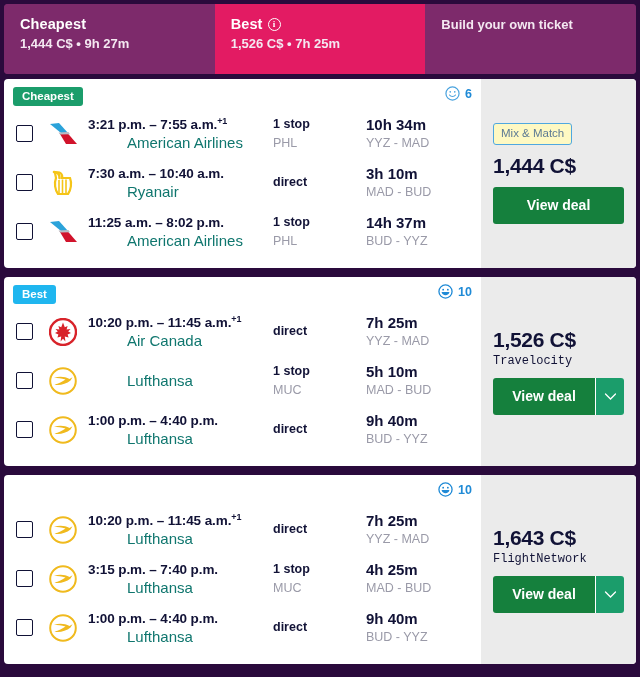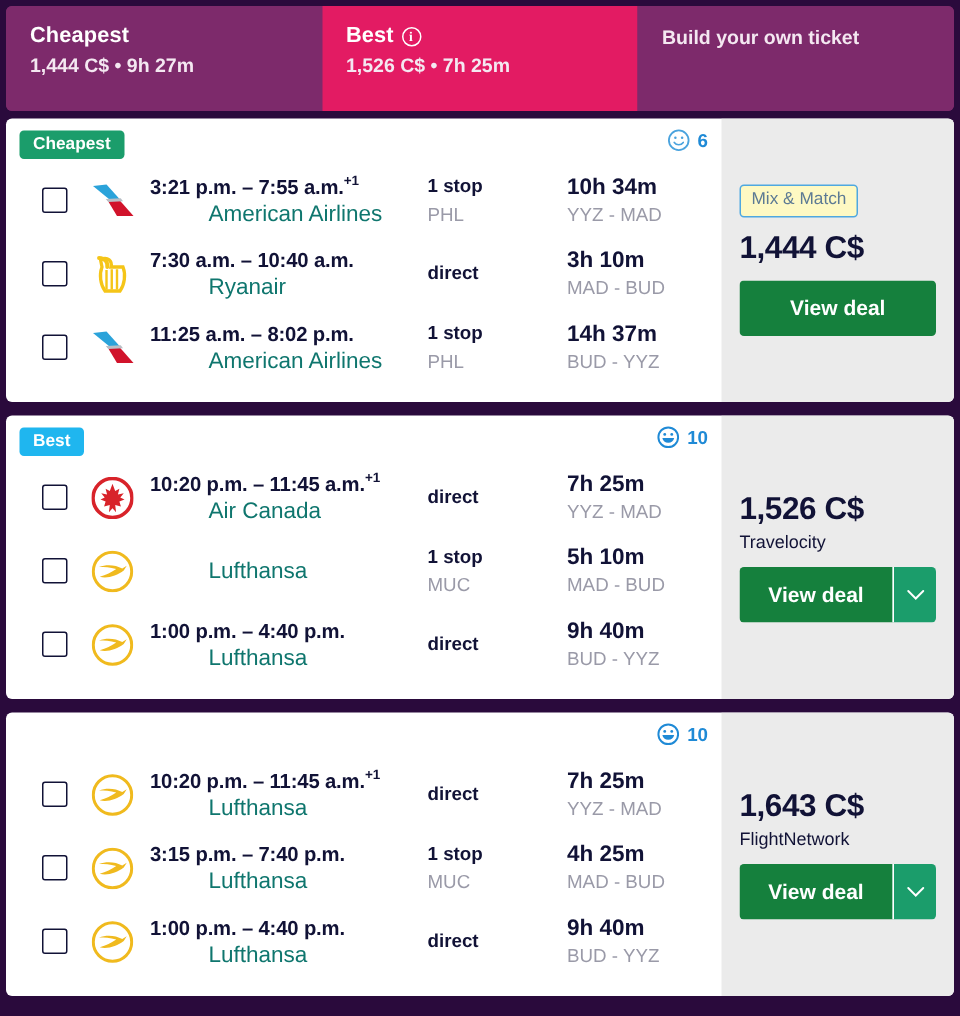--- a/index.html
+++ b/index.html
@@ -139,21 +139,21 @@
     display: flex;
     align-items: center;
     gap: 5px;
     color: #1f8ad6;
     font-size: 12.5px;
     font-weight: bold;
   }
   .score svg { display: block; }
 
   
-  .rows { padding: 2px 0 12px 12px; }
+  .rows { padding: 2px 0 12px 0; }
   .row {
     display: flex;
     align-items: center;
     height: 49px;
     padding-left: 12px;
   }
   .cb {
     flex: 0 0 auto;
     width: 17px;
     height: 17px;
@@ -240,20 +240,21 @@
     font-size: 21px;
     font-weight: bold;
     letter-spacing: -0.3px;
     line-height: 24px;
   }
   .provider {
     font-size: 12px;
     line-height: 16px;
     margin-top: 1px;
     color: #111236;
+    font-family: Liberation Mono, monospace;
   }
   .deal-wrap {
     display: flex;
     width: 131px;
     margin-top: 9px;
     border-radius: 3px;
     overflow: hidden;
   }
   .deal-btn {
     flex: 1 1 auto;

